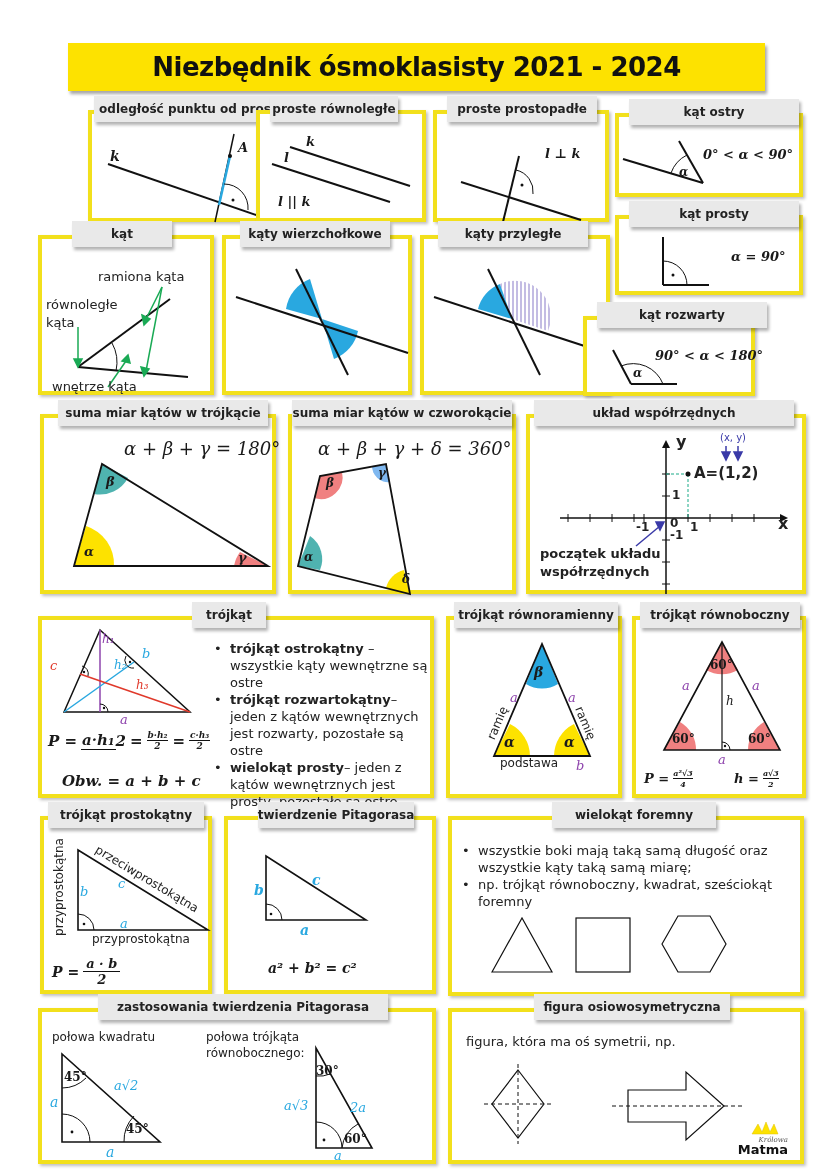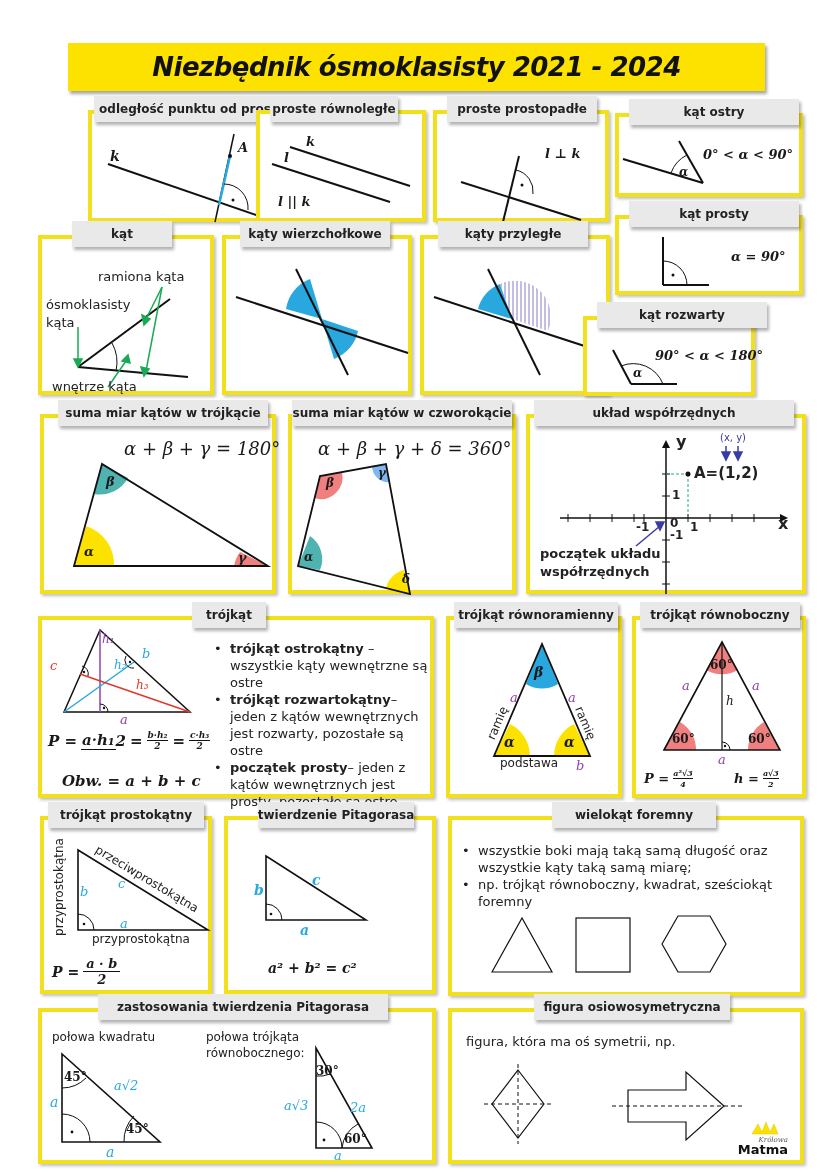--- a/index.html
+++ b/index.html
@@ -2,21 +2,21 @@
 <html><head>
 <meta charset="utf-8">
 <style>
   * { box-sizing: border-box; margin: 0; padding: 0; }
   html, body { width: 828px; height: 1171px; background: #ffffff; overflow: hidden; }
   body { position: relative; font-family: "Liberation Sans", "DejaVu Sans", sans-serif; color: #1a1a1a; }
 
   .title-banner {
     position: absolute; left: 68px; top: 43px; width: 697px; height: 48px;
     background: #fde200; box-shadow: 2px 3px 3px rgba(0,0,0,0.35);
-    display: flex; align-items: center; justify-content: center; font-style: italic;
+    display: flex; align-items: center; justify-content: center;
   }
   .title-banner span { font-family: "DejaVu Sans", sans-serif; font-weight: bold; font-size: 26px; letter-spacing: -0.5px; color: #111; }
 
   .card {
     position: absolute; border: 4px solid #f2e01c; background: #fff;
     box-shadow: 2px 2px 3px rgba(0,0,0,0.25);
   }
   .tag {
     position: absolute; top: -18px; height: 26px; background: #e9e9e9;
     box-shadow: 2px 3px 3px rgba(0,0,0,0.3);
@@ -102,21 +102,21 @@
         <polygon points="32,120 40,120 36,128"></polygon>
       <line x1="120" y1="48" x2="104" y2="80"></line>
         <polygon points="100,76 108,80 102,86"></polygon>
       <line x1="120" y1="48" x2="104" y2="132"></line>
         <polygon points="99,128 107,130 102,137"></polygon>
       <line x1="66" y1="148" x2="84" y2="122"></line>
         <polygon points="80,122 88,124 86,116"></polygon>
     </g>
   </svg>
   <span class="lbl txt" style="left:56px;top:30px;">ramiona kąta</span>
-  <span class="lbl txt" style="left:4px;top:58px;">ósmoklasisty</span>
+  <span class="lbl txt" style="left:4px;top:58px;">równoległe</span>
   <span class="lbl txt" style="left:4px;top:76px;">kąta</span>
   <span class="lbl txt" style="left:10px;top:140px;">wnętrze kąta</span>
 </div>
 
 <div class="card" style="left:222px;top:235px;width:190px;height:160px;">
   <div class="tag" style="left:14px;width:150px;">kąty wierzchołkowe</div>
   <svg width="190" height="160">
     <path d="M 96 80 L 60 70 A 38 38 0 0 1 84 40 Z" fill="#29a8e0"></path>
     <path d="M 96 80 L 132 92 A 38 38 0 0 1 108 120 Z" fill="#29a8e0"></path>
     <line x1="10" y1="58" x2="182" y2="114" stroke="#111" stroke-width="2"></line>
@@ -273,21 +273,21 @@
     <span style="font-size:15px;">=</span>
     <span style="display:inline-flex;flex-direction:column;align-items:center;font-size:9px;">
         <span style="border-bottom:1px solid #111;padding:0 1px;">c·h₃</span>
         <span>2</span>
       </span>
   </div>
   <span class="lbl math" style="left:20px;top:152px;font-size:15px;">Obw. = a + b + c</span>
   <ul class="bul txt lbl" style="left:168px;top:20px;width:220px;white-space:normal;">
     <li><b>trójkąt ostrokątny</b><span> – wszystkie kąty wewnętrzne są ostre</span></li>
     <li><b>trójkąt rozwartokątny</b><span>– jeden z kątów wewnętrznych jest rozwarty, pozostałe są ostre</span></li>
-    <li><b>początek prosty</b><span>– jeden z kątów wewnętrznych jest prosty, pozostałe są ostre</span></li>
+    <li><b>wielokąt prosty</b><span>– jeden z kątów wewnętrznych jest prosty, pozostałe są ostre</span></li>
   </ul>
 </div>
 
 <div class="card" style="left:446px;top:616px;width:176px;height:182px;">
   <div class="tag" style="left:4px;width:164px;">trójkąt równoramienny</div>
   <svg width="176" height="182">
     <path d="M 92 24 L 76 64 A 30 30 0 0 0 108 64 Z" fill="#29a8e0"></path>
     <path d="M 44 136 L 80 136 A 36 36 0 0 0 60 104 Z" fill="#fde200"></path>
     <path d="M 140 136 L 104 136 A 36 36 0 0 1 124 104 Z" fill="#fde200"></path>
     <polygon points="44,136 92,24 140,136" fill="none" stroke="#111" stroke-width="1.8"></polygon>

